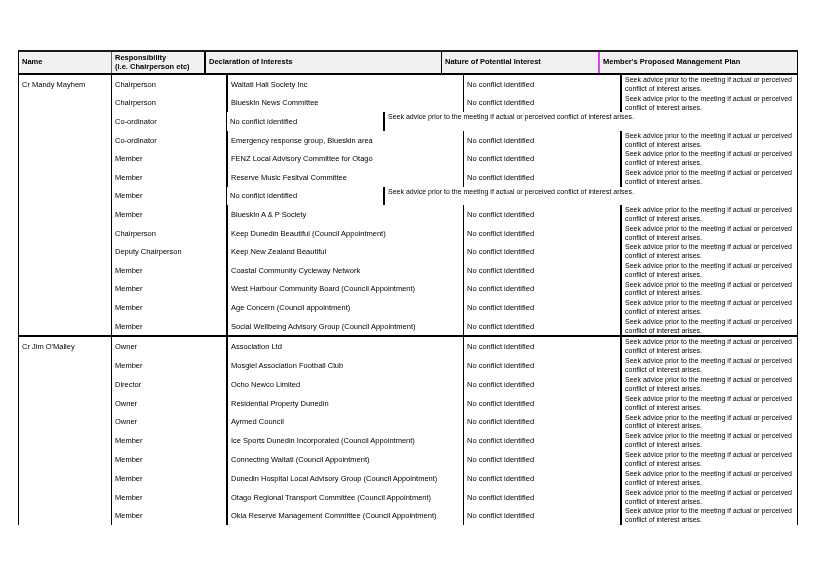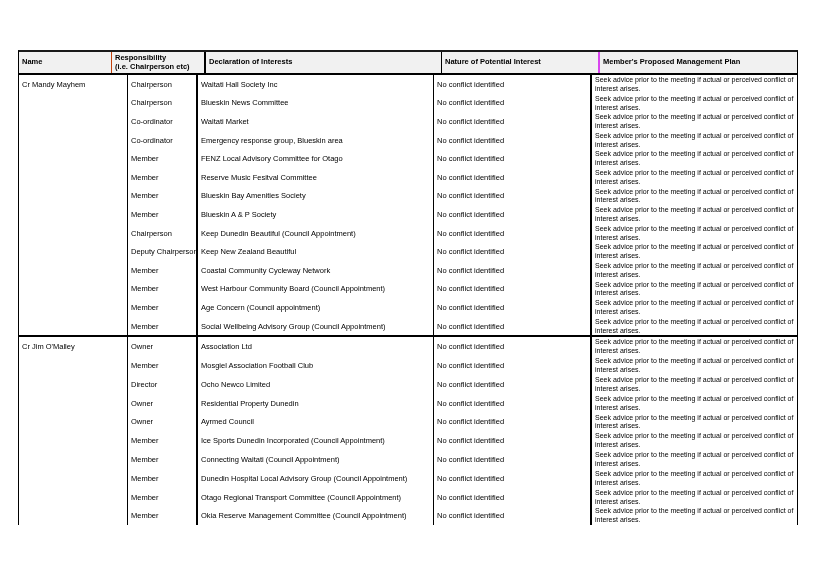--- a/index.html
+++ b/index.html
@@ -32,21 +32,21 @@
     font-size:7.5px;padding:5px 3px 0;white-space:nowrap;overflow:hidden;
   }
   .rows{flex:1;display:flex;flex-direction:column;}
   .row{display:flex;box-sizing:border-box;}
   .sec-0 .row{height:18.6px;}
   .sec-1 .row{height:18.8px;}
   .cell{box-sizing:border-box;overflow:hidden;}
   .cell.resp,.cell.decl,.cell.nature{
     display:flex;align-items:center;padding:0 3px;font-size:7.5px;white-space:nowrap;
   }
-  .cell.resp{width:69px;border-left:1px solid #000;margin-left:16px;}
+  .cell.resp{width:115px;border-left:1px solid #000;}
   .cell.decl{width:237px;border-left:2px solid #000;}
   .cell.nature{width:157px;border-left:1px solid #000;}
   .cell.plan{
     flex:1;border-left:2px solid #000;padding:1px 3px 0;
     font-size:7px;line-height:8.9px;
   }
 </style>
 </head>
 <body>
 
@@ -71,21 +71,20 @@
               <div class="cell plan">Seek advice prior to the meeting if actual or perceived conflict of interest arises.</div>
             </div>
             <div class="row">
               <div class="cell resp">Chairperson</div>
               <div class="cell decl">Blueskin News Committee</div>
               <div class="cell nature">No conflict identified</div>
               <div class="cell plan">Seek advice prior to the meeting if actual or perceived conflict of interest arises.</div>
             </div>
             <div class="row">
               <div class="cell resp">Co-ordinator</div>
-              <div class="cell decl">Waitati Market</div>
               <div class="cell nature">No conflict identified</div>
               <div class="cell plan">Seek advice prior to the meeting if actual or perceived conflict of interest arises.</div>
             </div>
             <div class="row">
               <div class="cell resp">Co-ordinator</div>
               <div class="cell decl">Emergency response group, Blueskin area</div>
               <div class="cell nature">No conflict identified</div>
               <div class="cell plan">Seek advice prior to the meeting if actual or perceived conflict of interest arises.</div>
             </div>
             <div class="row">
@@ -95,21 +94,20 @@
               <div class="cell plan">Seek advice prior to the meeting if actual or perceived conflict of interest arises.</div>
             </div>
             <div class="row">
               <div class="cell resp">Member</div>
               <div class="cell decl">Reserve Music Fesitval Committee</div>
               <div class="cell nature">No conflict identified</div>
               <div class="cell plan">Seek advice prior to the meeting if actual or perceived conflict of interest arises.</div>
             </div>
             <div class="row">
               <div class="cell resp">Member</div>
-              <div class="cell decl">Blueskin Bay Amenities Society</div>
               <div class="cell nature">No conflict identified</div>
               <div class="cell plan">Seek advice prior to the meeting if actual or perceived conflict of interest arises.</div>
             </div>
             <div class="row">
               <div class="cell resp">Member</div>
               <div class="cell decl">Blueskin A &amp; P Society</div>
               <div class="cell nature">No conflict identified</div>
               <div class="cell plan">Seek advice prior to the meeting if actual or perceived conflict of interest arises.</div>
             </div>
             <div class="row">

